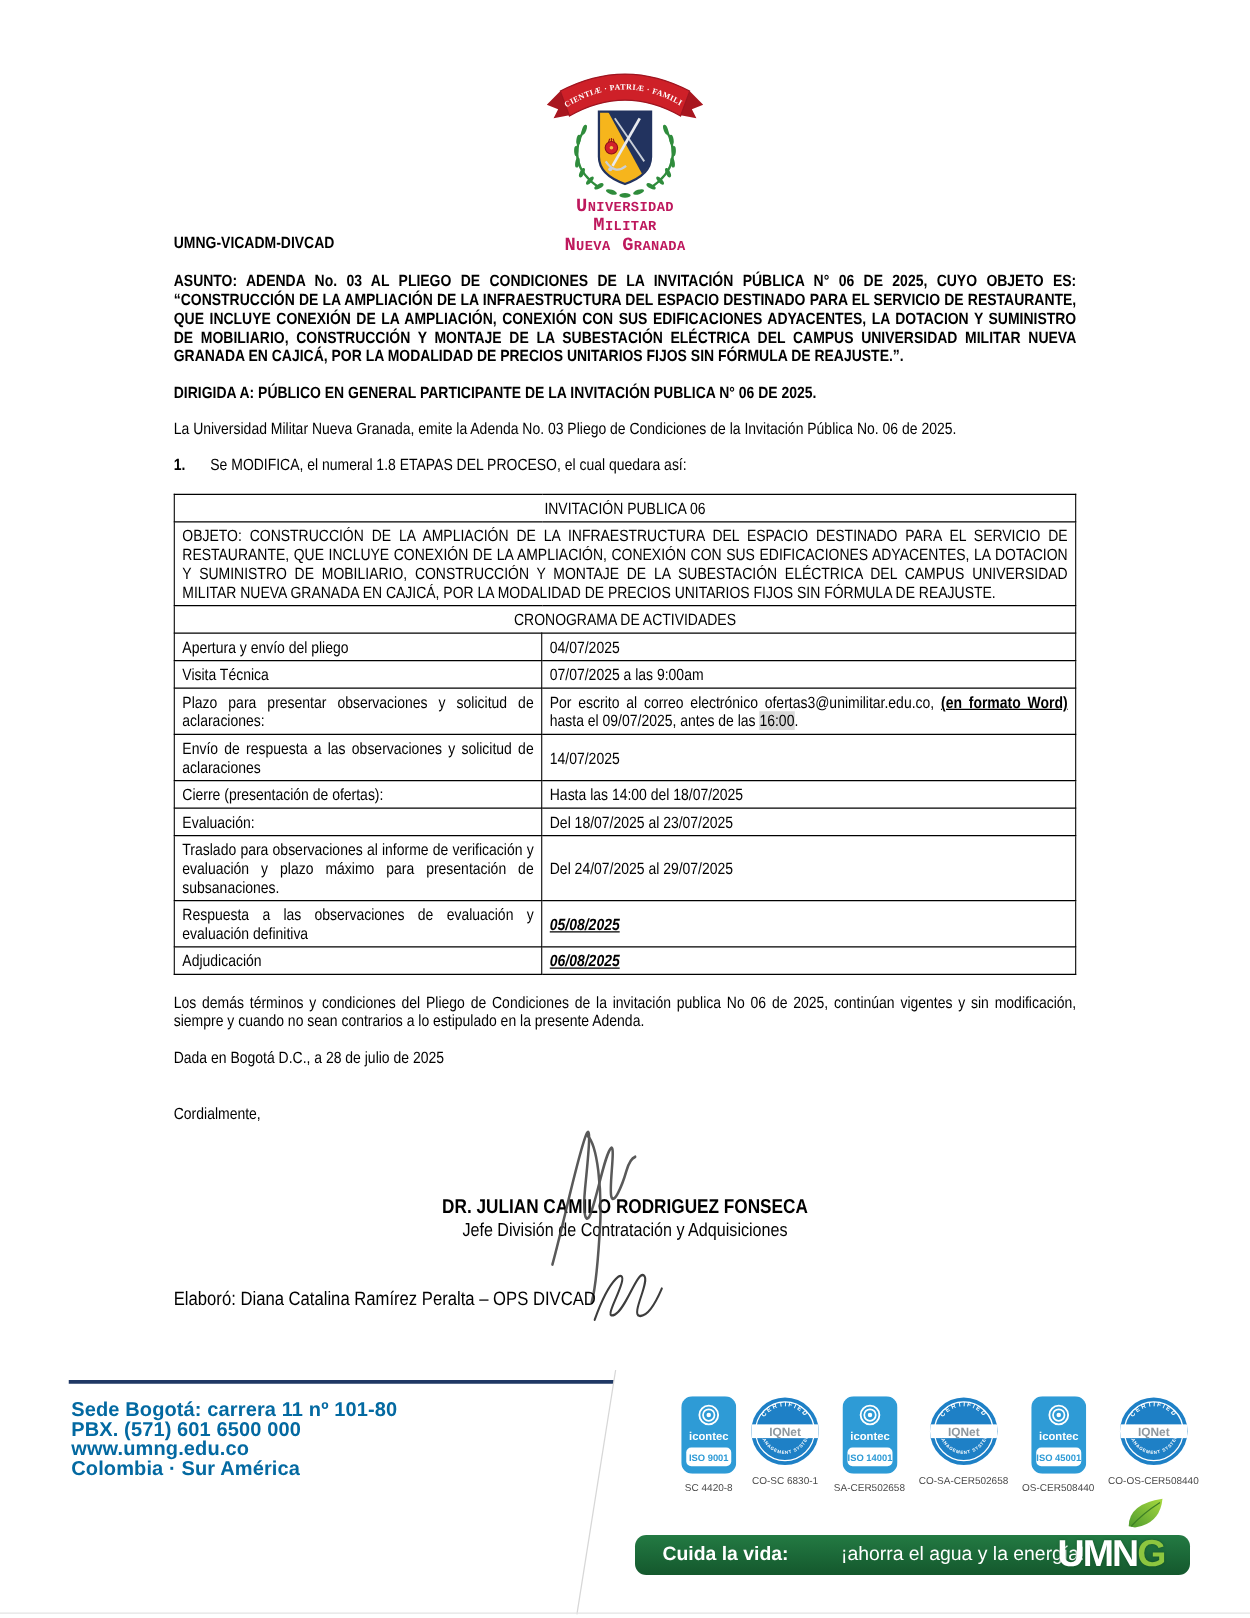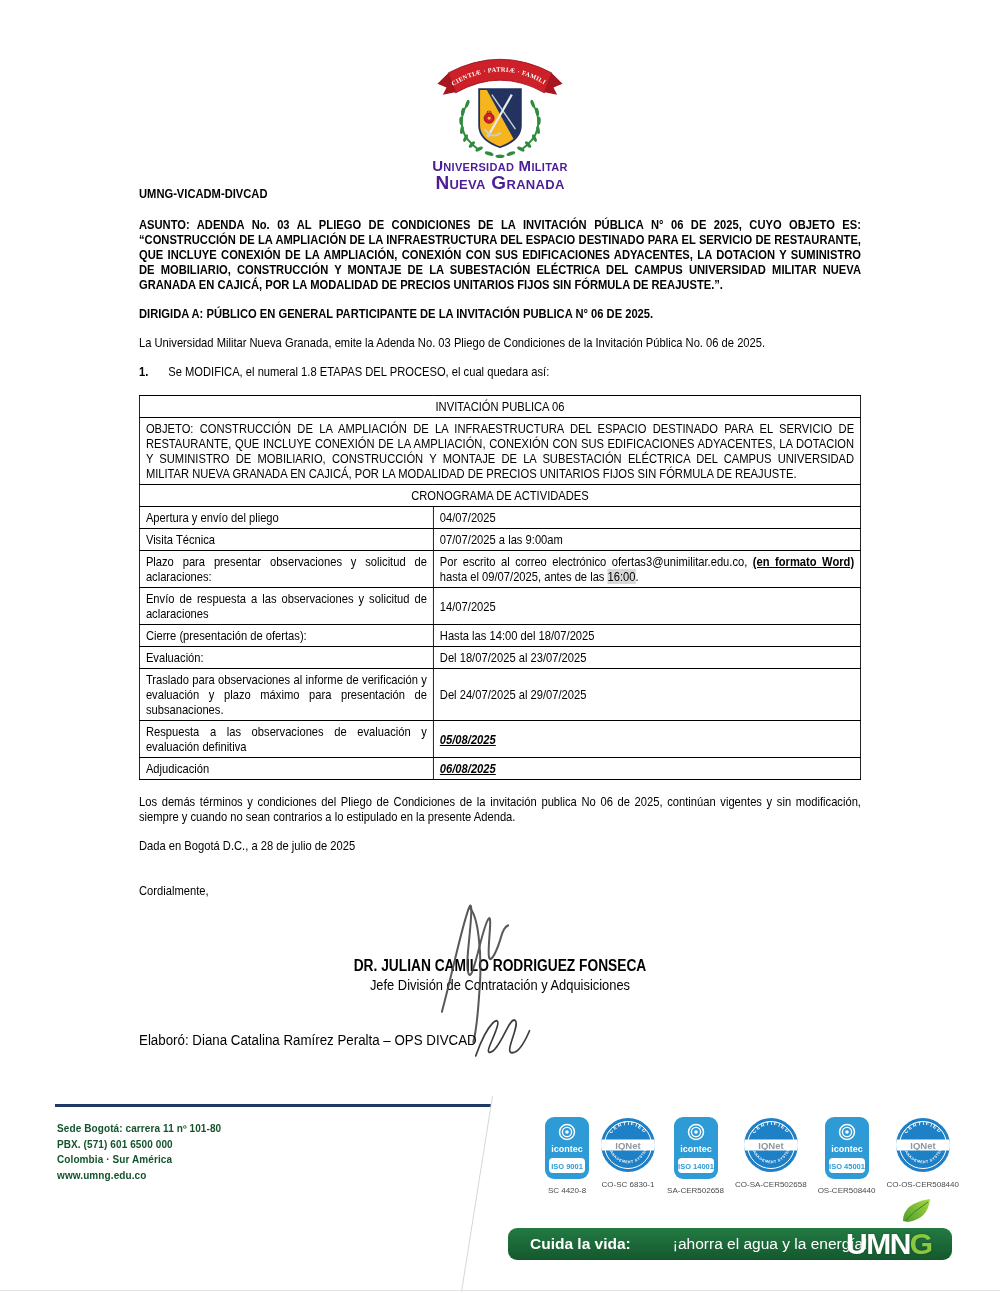--- a/index.html
+++ b/index.html
@@ -2,23 +2,23 @@
 <html><head>
 <meta charset="utf-8">
 <style>
   html,body{margin:0;padding:0;}
   body{width:1000px;height:1294px;position:relative;background:#ffffff;
        font-family:"Liberation Sans",sans-serif;color:#000;overflow:hidden;}
 
   
   .crest{position:absolute;left:432px;top:42px;width:136px;text-align:center;}
   .crest svg{display:block;margin:0 auto;}
-  .wordmark{margin-top:-2px;font-family:Liberation Sans, sans-serif;color:#4c1d95;line-height:1.02;}
+  .wordmark{margin-top:-2px;font-family:Liberation Mono, monospace;color:#be185d;line-height:1.02;}
   .wm1{font-size:15px;font-variant:small-caps;font-weight:600;letter-spacing:.3px;}
-  .wm2{font-size:19px;font-variant:small-caps;font-weight:600;letter-spacing:.3px;}
+  .wm2{font-size:15px;font-variant:small-caps;font-weight:600;letter-spacing:.3px;}
 
   
   .content{position:absolute;left:139px;top:186px;width:840px;
            transform:scaleX(0.8595);transform-origin:0 0;
            font-size:13px;line-height:15px;}
   .content p{margin:0;}
   .code{font-weight:bold;}
   .subject{margin-top:16px !important;font-weight:bold;text-align:justify;}
   .addressee{margin-top:14px !important;font-weight:bold;}
   .intro{margin-top:14px !important;}
@@ -41,21 +41,21 @@
 
   .sig-block{position:relative;margin-top:6px;text-align:center;padding-top:52px;}
   .main-sig{position:absolute;left:330px;top:-12px;}
   .signer-name{font-weight:bold;font-size:16px;line-height:19px;}
   .signer-title{font-size:15px;line-height:19px;}
   .elab{position:relative;margin-top:38px !important;font-size:15.5px;}
   .elab-sig{position:absolute;left:383px;top:-22px;}
 
   
   .divider{position:absolute;left:55px;top:1104px;width:436px;height:2.5px;background:#1F3864;}
-  .address{position:absolute;left:57px;top:1121px;color:#14532d;font-size:10px;
+  .address{position:absolute;left:57px;top:1121px;color:#0369a1;font-size:16px;
            line-height:15.6px;font-weight:bold;letter-spacing:.1px;}
   .panel-edge{position:absolute;left:492px;top:1096px;width:1px;height:198px;
            background:#d7d7d7;transform:rotate(9deg);transform-origin:top center;}
   .certs{position:absolute;left:545px;top:1117px;width:414px;display:flex;
          justify-content:space-between;align-items:flex-start;}
   .badge{display:flex;flex-direction:column;align-items:center;}
   .badge .code-lbl{margin-top:7px;font-size:8px;color:#4a4a4a;white-space:nowrap;}
 
   .banner{position:absolute;left:508px;top:1228px;width:444px;height:32px;
           background:linear-gradient(180deg,#237a43,#14582d);border-radius:9px;
@@ -224,22 +224,22 @@
         </g>
       </svg>
     </p>
   </div>
 
   <div class="divider"></div>
 
   <div class="address">
     <div>Sede Bogotá: carrera 11 nº 101-80</div>
     <div>PBX. (571) 601 6500 000</div>
+    <div>www.umng.edu.co</div>
     <div>Colombia · Sur América</div>
-    <div>www.umng.edu.co</div>
   </div>
 
   <div class="panel-edge"></div>
 
   <div class="certs">
 
     <div class="badge">
       <svg width="44" height="62" viewBox="0 0 44 62">
         <rect x="0" y="0" width="44" height="62" rx="9" fill="#2E9BD6"></rect>
         <circle cx="22" cy="15" r="7.5" stroke="#fff" stroke-width="1.5" fill="none"></circle>

